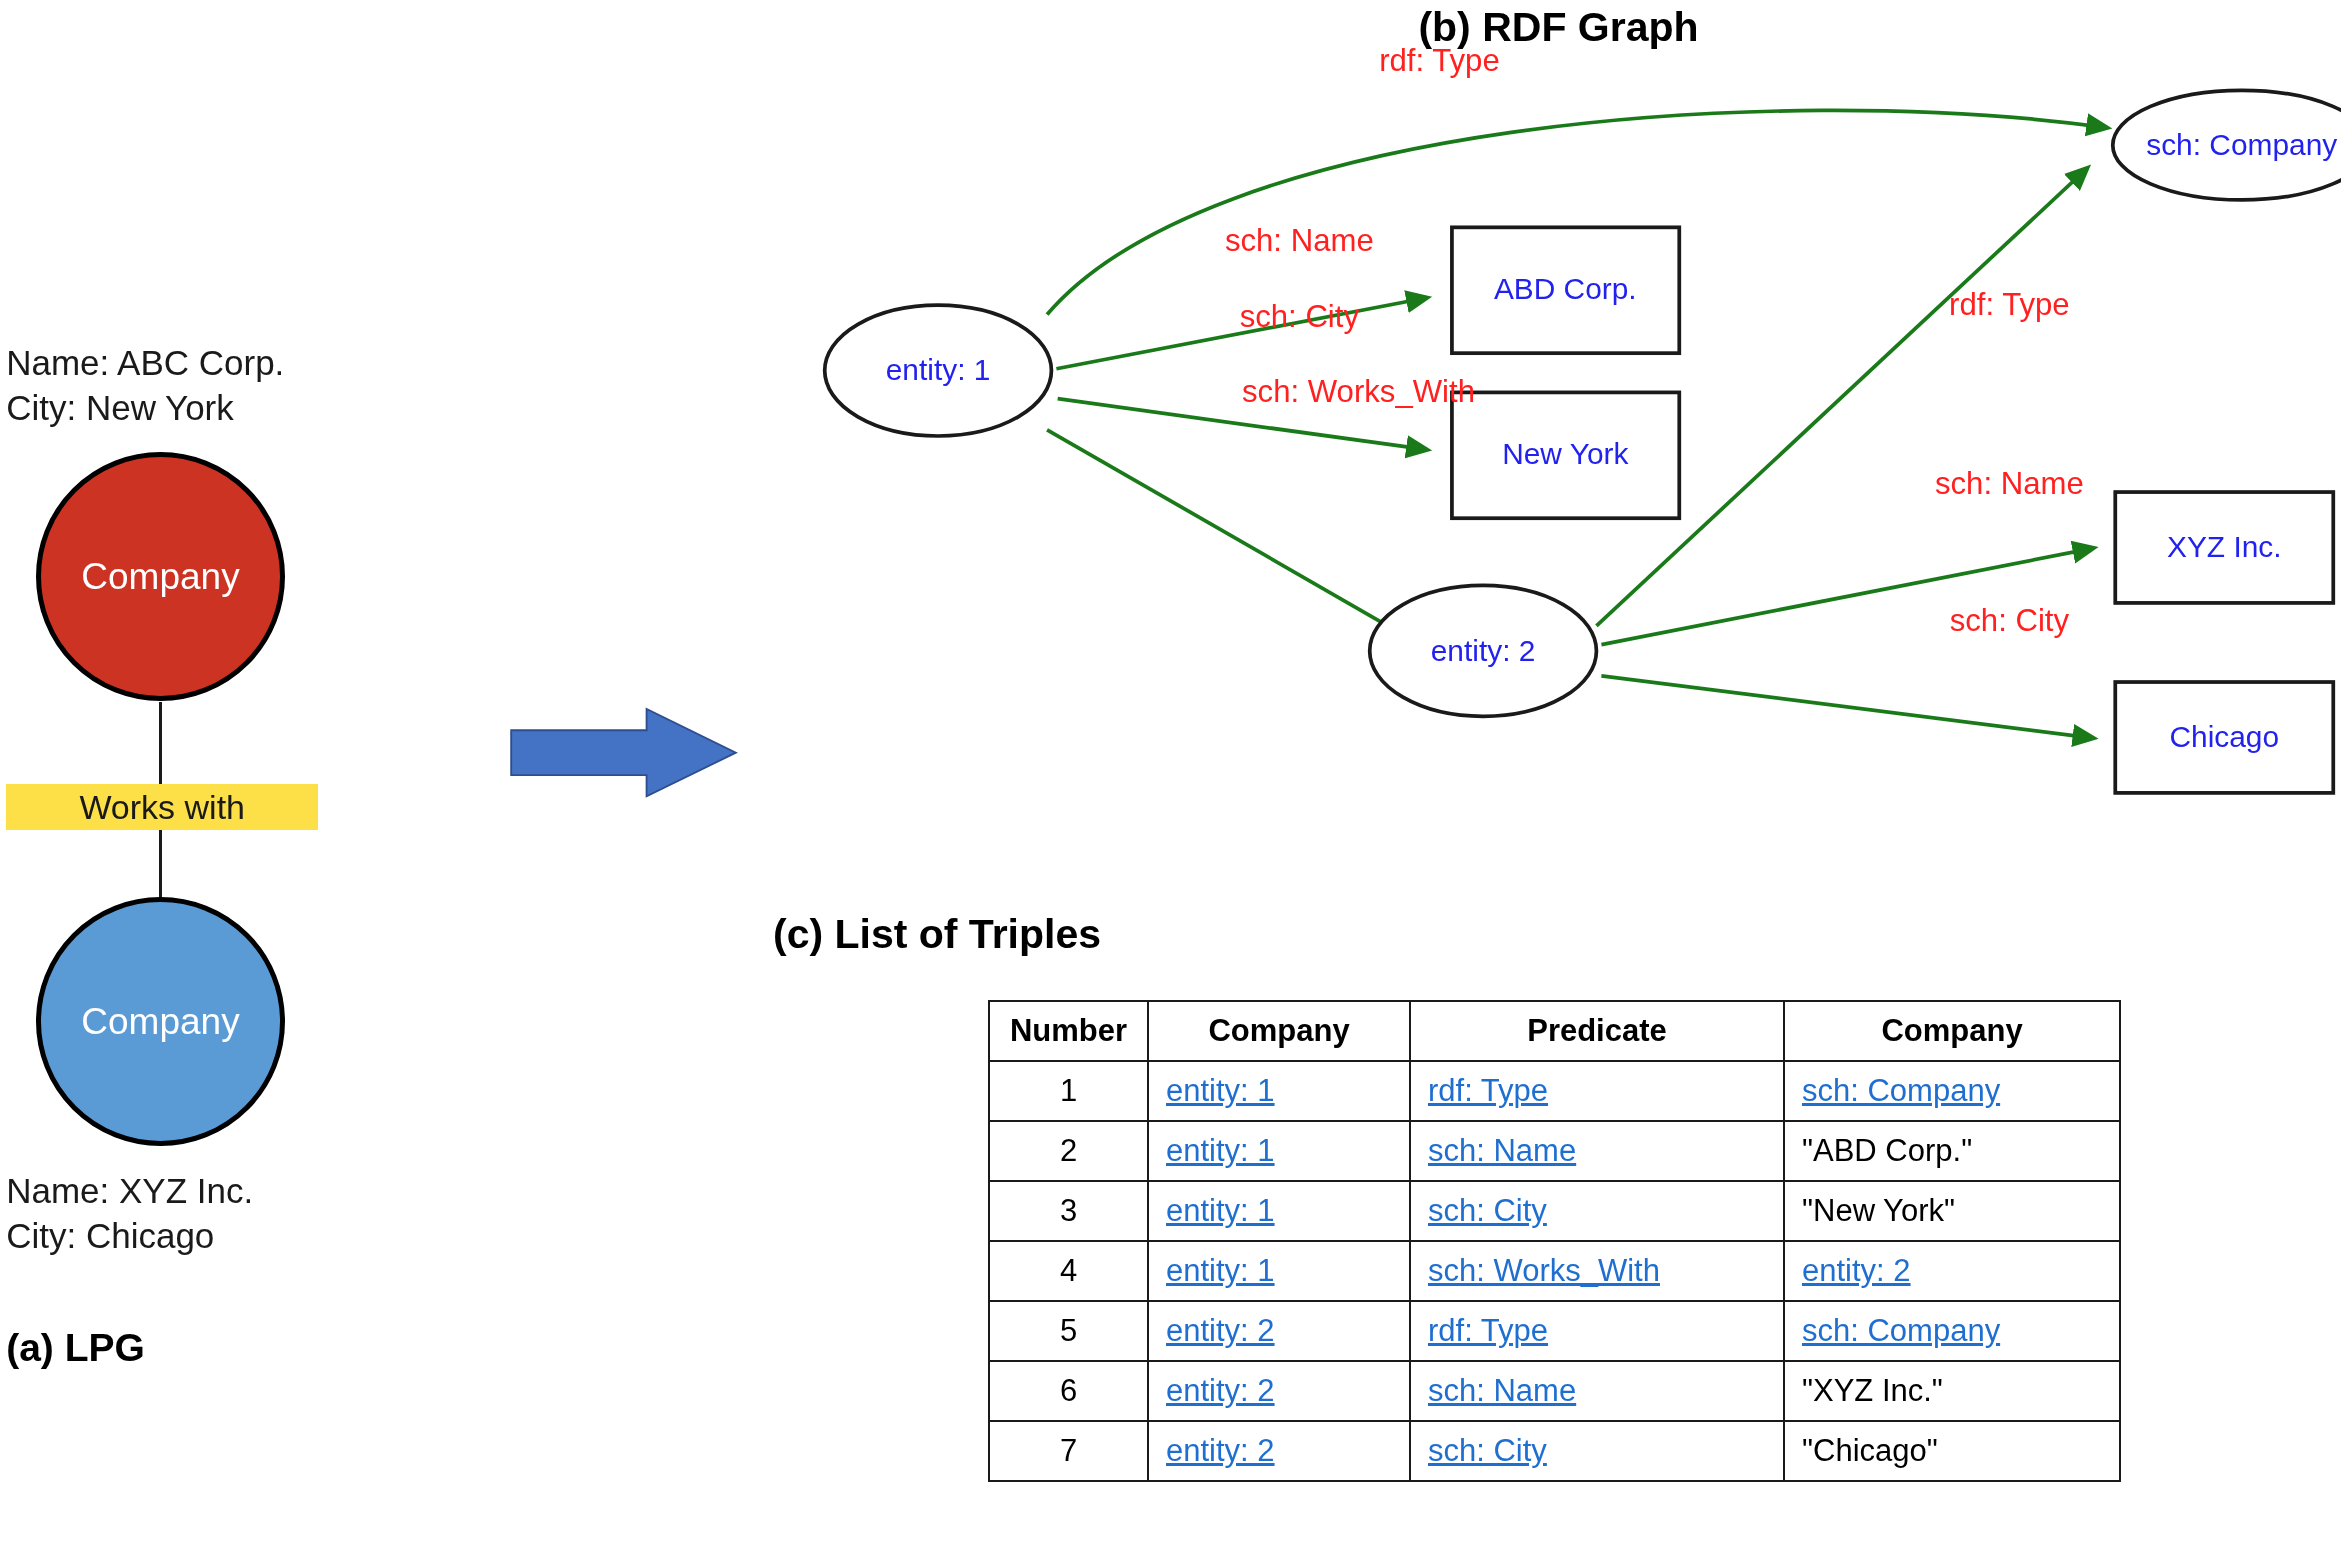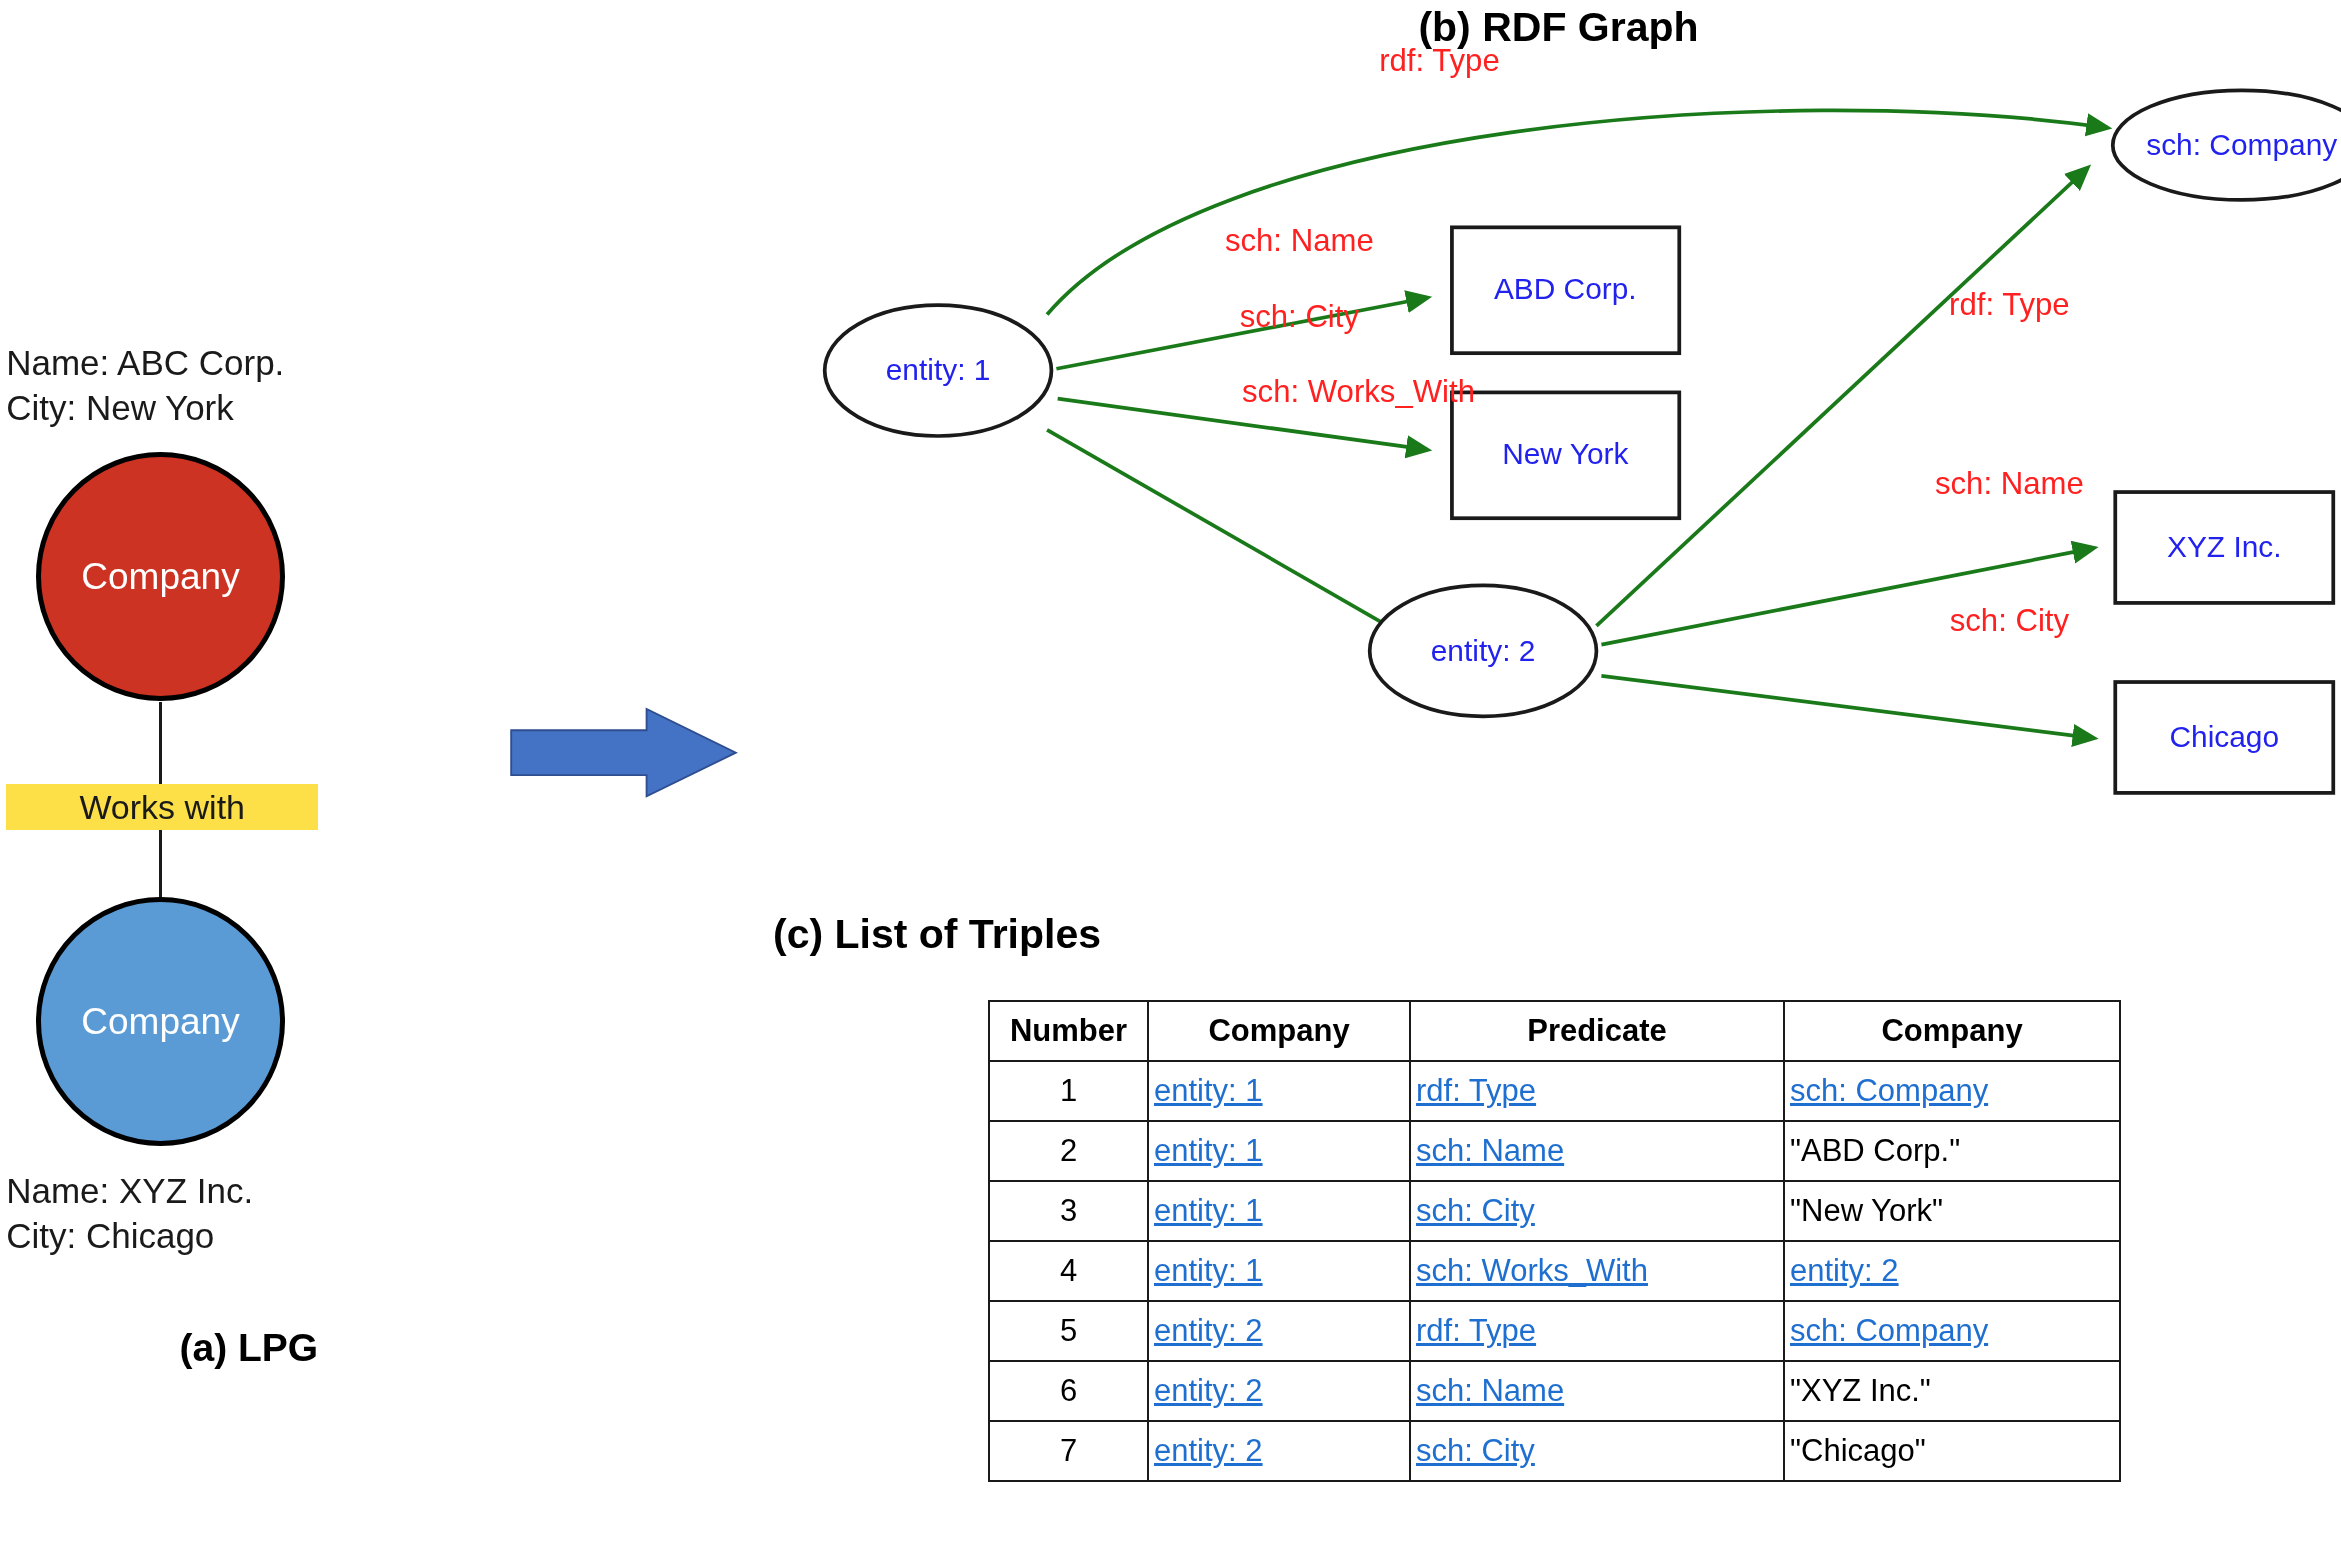--- a/index.html
+++ b/index.html
@@ -69,21 +69,21 @@
     font-size: 34px;
     color: #1a1a1a;
     background: #fde047;
     padding: 3.7px 0;
   }
   #lpg-caption {
     position: absolute;
     left: 6.2px;
     top: 1326px;
     width: 312px;
-    text-align: right;
+    text-align: left;
     font-size: 39px;
     font-weight: bold;
     color: #000000;
   }
 
   
   #transform-arrow {
     position: absolute;
     left: 508px;
     top: 704px;
@@ -143,21 +143,21 @@
     top: 103px;
     border-collapse: collapse;
     table-layout: fixed;
     width: 1131px;
   }
   #triples-table th,
   #triples-table td {
     border: 2.5px solid #1a1a1a;
     height: 60px;
     font-size: 31px;
-    padding: 0 5px;
+    padding: 0 17px;
     box-sizing: border-box;
   }
   #triples-table th {
     font-weight: bold;
     text-align: center;
     color: #000000;
   }
   #triples-table td.cell-number {
     text-align: center;
     color: #000000;

